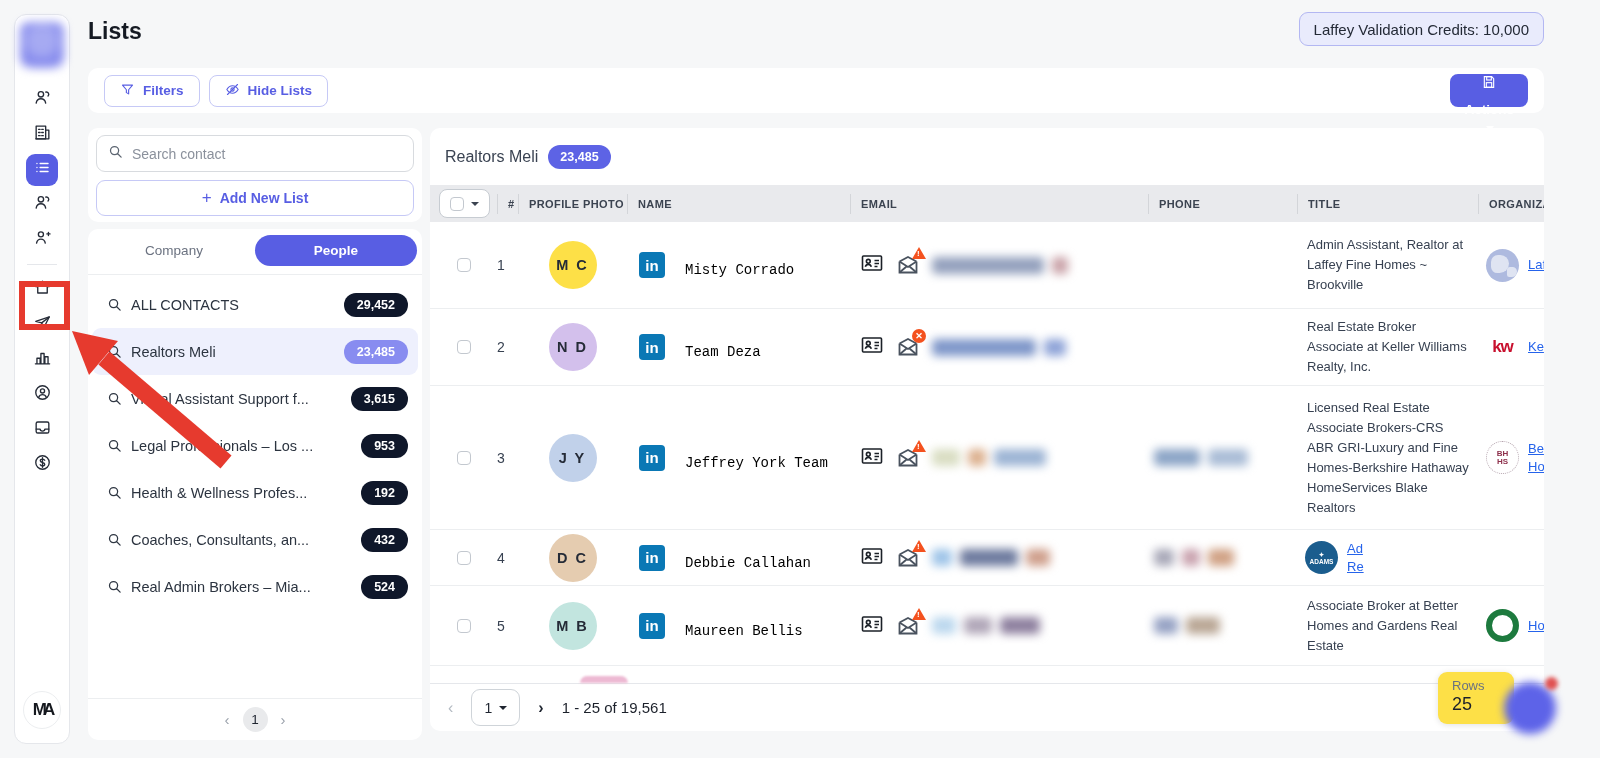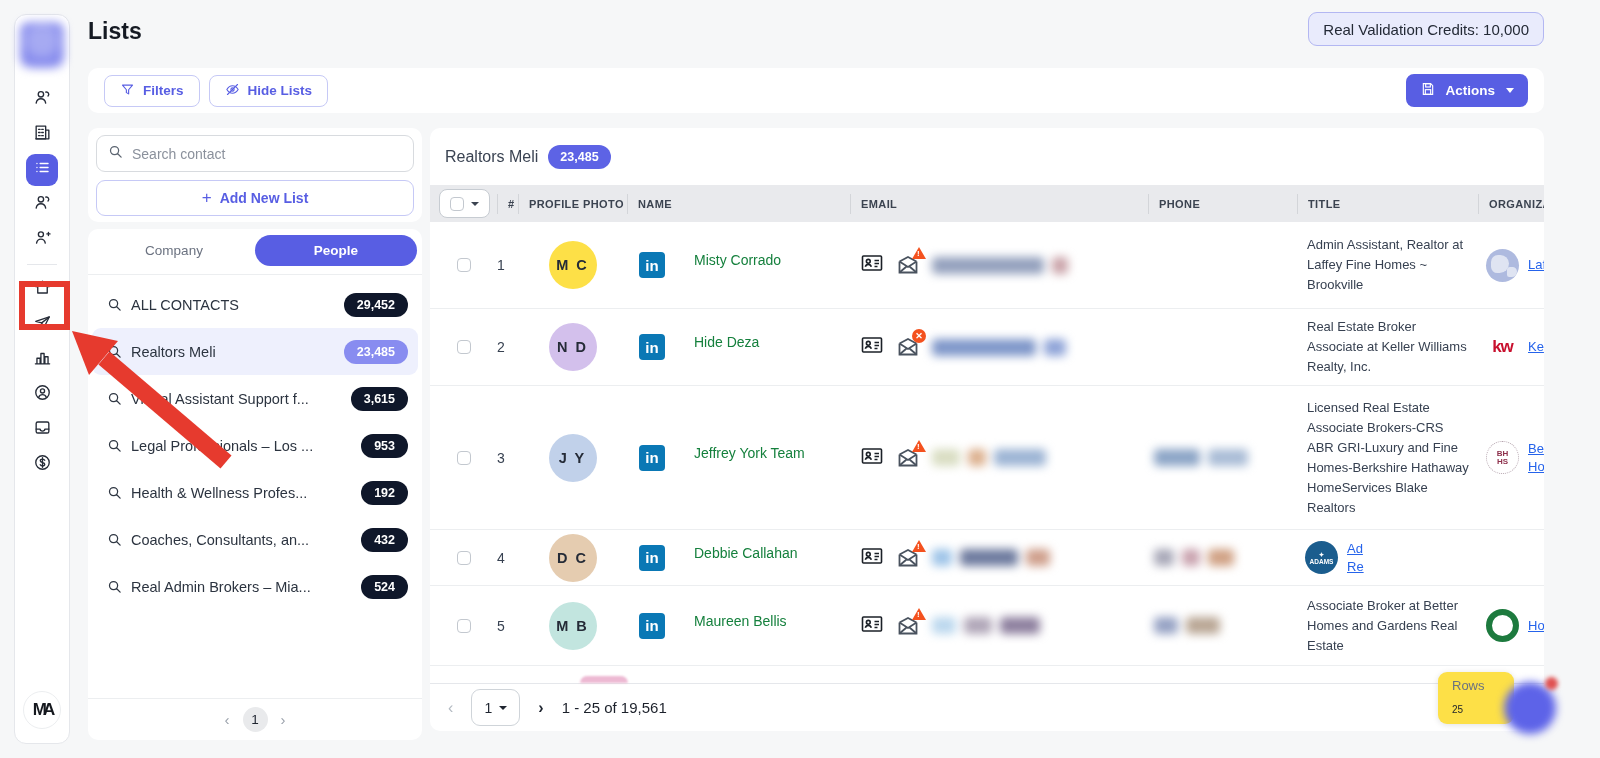--- a/index.html
+++ b/index.html
@@ -18,21 +18,21 @@
   .rail-bottom { margin-top:auto; margin-bottom:14px; width:38px; height:38px; border:1px solid #eceef0; border-radius:50%; display:flex; align-items:center; justify-content:center; font-weight:bold; font-size:17px; letter-spacing:-4px; color:#15181e; }
 
   
   .page-title { position:absolute; left:88px; top:18px; font-size:23px; font-weight:bold; color:#151a23; }
   .credits-pill { position:absolute; right:56px; top:12px; height:34px; padding:0 14px; display:flex; align-items:center; background:#e9ebfc; border:1px solid #b3b7f2; border-radius:9px; font-size:15px; color:#242a36; }
 
   
   .toolbar { position:absolute; left:88px; top:68px; width:1456px; height:45px; background:#fff; border-radius:10px; display:flex; align-items:center; padding:0 16px; }
   .btn-outline { display:flex; align-items:center; gap:8px; height:32px; padding:0 15px; border:1px solid #c6c9f6; border-radius:8px; background:#fff; color:#585ee3; font-size:13.5px; font-weight:bold; margin-right:9px; cursor:pointer; }
   .btn-outline svg { width:15px; height:15px; stroke:#585ee3; fill:none; stroke-width:1.8; stroke-linecap:round; stroke-linejoin:round; }
-  .btn-primary { margin-left:auto; display:flex; align-items:center; gap:9px; height:33px; padding:0 14px; background:#585ee3; border:none; border-radius:8px; color:#fff; font-size:13.5px; font-weight:bold; cursor:pointer; }
+  .btn-primary { margin-left:auto; display:flex; align-items:center; gap:9px; height:33px; padding:0 14px; background:#585ee3; border:none; border-radius:8px; color:#fff; font-size:13.5px; font-weight:bold; cursor:pointer;flex-direction:column; }
   .btn-primary svg { width:16px; height:16px; stroke:#fff; fill:none; stroke-width:1.7; }
   .caret { width:0; height:0; border-left:4.5px solid transparent; border-right:4.5px solid transparent; border-top:5px solid #fff; margin-left:2px; }
 
   
   .panel-card1 { position:absolute; left:88px; top:128px; width:334px; height:94px; background:#fff; border-radius:10px; padding:7px 8px; }
   .search-box { height:37px; border:1px solid #d8dbdf; border-radius:9px; display:flex; align-items:center; padding:0 11px; gap:9px; }
   .search-box svg { width:15px; height:15px; stroke:#5b6470; fill:none; stroke-width:2; stroke-linecap:round; }
   .search-box input { border:none; outline:none; font-size:14px; color:#374151; width:100%; font-family:inherit; background:transparent; }
   .search-box input::placeholder { color:#8b919c; }
   .add-list-btn { margin-top:8px; height:36px; width:100%; border:1px solid #c6c9f6; border-radius:9px; background:#fff; color:#585ee3; font-size:14px; font-weight:bold; display:flex; align-items:center; justify-content:center; gap:8px; cursor:pointer; }
@@ -67,23 +67,23 @@
   .check-pill { width:51px; height:29px; background:#fff; border:1px solid #c7ccd2; border-radius:8px; display:flex; align-items:center; justify-content:center; gap:7px; cursor:pointer; }
   .cbx { width:14px; height:14px; border:1.5px solid #c3c8cf; border-radius:4px; background:#fff; }
   .dcaret { width:0; height:0; border-left:4px solid transparent; border-right:4px solid transparent; border-top:4.5px solid #3b4350; }
 
   .tbody { flex:1; position:relative; }
   .trow { display:grid; grid-template-columns:67px 21px 109px 223px 298px 149px 181px 1fr; border-bottom:1px solid #eceef0; align-items:center; }
   .c-check { display:flex; justify-content:center; }
   .c-idx { font-size:14px; color:#374151; }
   .c-photo { display:flex; justify-content:center; }
   .avatar { width:48px; height:48px; border-radius:50%; display:flex; align-items:center; justify-content:center; font-size:14.5px; font-weight:bold; color:#252b37; letter-spacing:2px; }
-  .c-name { display:flex; align-items:flex-start; gap:29px; padding-left:12px; }
+  .c-name { display:flex; align-items:flex-end; gap:20px; padding-left:12px; }
   .li-badge { width:26px; height:26px; background:#0a78b5; border-radius:4px; color:#fff; font-weight:bold; font-size:15px; display:flex; align-items:center; justify-content:center; flex:none; }
-  .c-name .nm { font-size:14px; color:#15803d; }
+  .c-name .nm { font-size:14px; color:#000000;font-family:Liberation Mono, monospace; }
   .c-email { display:flex; align-items:center; gap:12px; padding-left:10px; position:relative; }
   .icon-card svg { width:24px; height:24px; stroke:#1b2027; fill:none; stroke-width:1.6; }
   .mailwrap { position:relative; width:24px; height:24px; flex:none; }
   .mailwrap svg.env { width:24px; height:24px; stroke:#49525e; fill:none; stroke-width:1.8; }
   .mbadge { position:absolute; top:-6px; right:-6px; }
   .mbadge.warn { width:0; height:0; border-left:7px solid transparent; border-right:7px solid transparent; border-bottom:12px solid #f4511e; position:absolute; }
   .mbadge.warn::after { content:"!"; position:absolute; left:-2px; top:2px; font-size:8px; font-weight:bold; color:#fff; }
   .mbadge.bad { width:14px; height:14px; border-radius:50%; background:#f4511e; color:#fff; font-size:9px; font-weight:bold; display:flex; align-items:center; justify-content:center; }
   .blobrow { display:flex; align-items:center; gap:8px; filter:blur(5px); }
   .blob { height:17px; border-radius:4px; }
@@ -105,21 +105,21 @@
 
   .tfoot { height:48px; border-top:1px solid #e5e7eb; display:flex; align-items:center; padding:0 18px; gap:18px; }
   .tfoot .chev-prev { color:#b3bac2; font-size:16px; cursor:pointer; }
   .tfoot .chev-next { color:#1f2530; font-size:16px; font-weight:bold; cursor:pointer; }
   .page-select { width:49px; height:37px; border:1px solid #cfd4d9; border-radius:9px; display:flex; align-items:center; justify-content:center; gap:7px; font-size:14px; color:#1f2530; cursor:pointer; }
   .page-select .dcaret { border-top-color:#1f2530; }
   .range-text { font-size:15px; color:#1c212b; }
 
   .rows-box { position:absolute; right:86px; bottom:34px; width:76px; height:52px; background:#fde047; border-radius:9px; box-shadow:0 1px 6px rgba(0,0,0,.12); padding:6px 0 0 14px; z-index:5; }
   .rows-box .rl { font-size:13px; color:#6b7280; }
-  .rows-box .rv { font-size:10px; color:#1c212b; margin-top:11px; }
+  .rows-box .rv { font-size:18px; color:#1c212b; margin-top:1px; }
   .chat-widget { position:absolute; right:44px; bottom:24px; width:52px; height:52px; border-radius:50%; background:radial-gradient(circle at 55% 55%, #5d63e8 0 60%, #8387ee); filter:blur(4px); z-index:6; }
   .chat-dot { position:absolute; right:42px; bottom:68px; width:13px; height:13px; border-radius:50%; background:#e05252; filter:blur(2px); z-index:7; }
 
   
   .annot { position:absolute; left:0; top:0; width:1600px; height:758px; pointer-events:none; z-index:20; }
 </style>
 </head>
 <body>
 
 <div class="rail">
@@ -193,21 +193,21 @@
       <span><svg viewBox="0 0 24 24">
             <circle cx="12" cy="12" r="8.5"></circle>
             <path d="M14.8 9.2c-.5-1-1.5-1.5-2.8-1.5-1.6 0-2.8.9-2.8 2.1 0 3 5.6 1.4 5.6 4.4 0 1.2-1.2 2.1-2.8 2.1-1.3 0-2.3-.5-2.8-1.5M12 6v12"></path>
           </svg></span>
     </div>
   </div>
   <div class="rail-bottom">MA</div>
 </div>
 
 <div class="page-title">Lists</div>
-<div class="credits-pill">Real Validation Credits: 10,000</div>
+<div class="credits-pill">Laffey Validation Credits: 10,000</div>
 
 <div class="toolbar">
   <button class="btn-outline">
     <span><svg viewBox="0 0 24 24">
           <path d="M4 5h16l-6.2 7.4V19l-3.6-2v-4.6z"></path>
         </svg></span>
     <span>Filters</span>
   </button>
   <button class="btn-outline">
     <span><svg viewBox="0 0 24 24">
@@ -382,21 +382,21 @@
           <span class="cbx"></span>
         </div>
     <div class="c-idx">2</div>
     <div class="c-photo">
           <span class="avatar" style="background: rgb(211, 192, 236);">
             <span class="init">N D</span>
           </span>
         </div>
     <div class="c-name">
       <span class="li-badge">in</span>
-      <span class="nm">Hide Deza</span>
+      <span class="nm">Team Deza</span>
     </div>
     <div class="c-email">
       <span class="icon-card"><svg viewBox="0 0 24 24">
               <rect x="2.5" y="5" width="19" height="14" rx="1"></rect>
               <circle cx="8.3" cy="10.3" r="1.9"></circle>
               <path d="M5.3 15.8c.5-1.6 1.6-2.4 3-2.4s2.5.8 3 2.4"></path>
               <path d="M14.5 9.5h4.5M14.5 12.5h4.5M14.5 15.5h3"></path>
             </svg></span>
       <span class="mailwrap">
         <svg class="env" viewBox="0 0 24 24">

